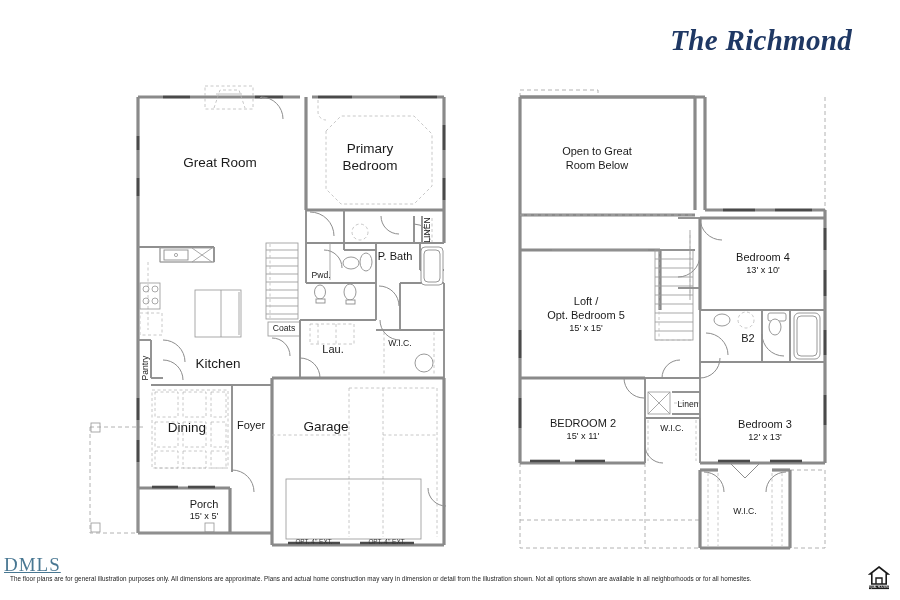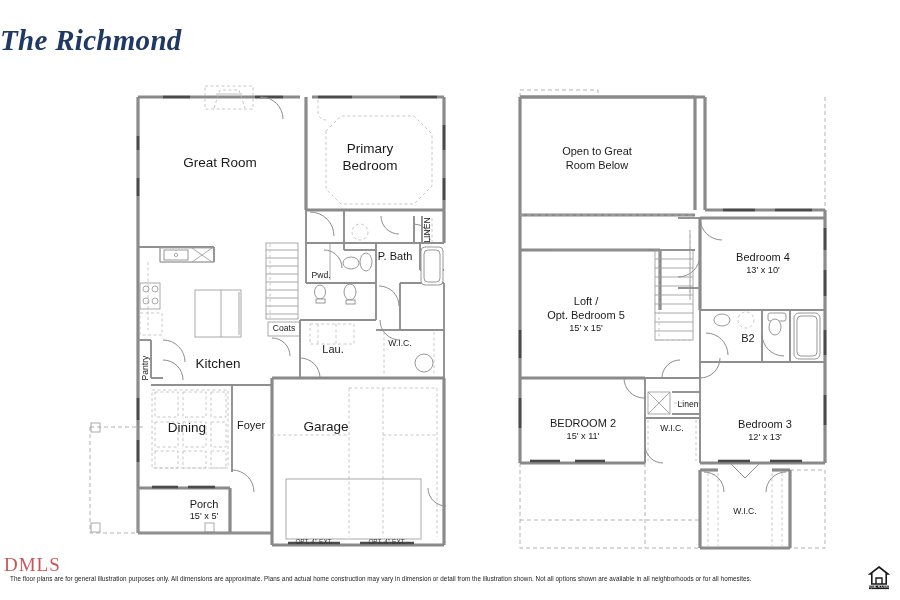--- a/index.html
+++ b/index.html
@@ -18,21 +18,21 @@
     position: relative;
     width: 900px;
     height: 600px;
     background: #ffffff;
   }
   #plan-title {
     position: absolute;
     top: 24px;
     left: 0;
     width: 852px;
-    text-align: left;
+    text-align: right;
     font-family: "Liberation Serif", serif;
     font-style: italic;
     font-size: 29px;
     font-weight: 700;
     color: #1f3864;
     letter-spacing: 0.3px;
   }
   svg#floorplan-svg {
     position: absolute;
     top: 0;
@@ -74,22 +74,23 @@
     width: 900px;
     height: 46px;
   }
   #brand-logo {
     position: absolute;
     left: 4px;
     top: 0px;
     font-family: "Liberation Serif", serif;
     font-size: 19px;
     letter-spacing: 1px;
-    color: #b91c1c;
+    color: #0c4a6e;
     opacity: 0.75;
+    text-decoration: underline;
   }
   #disclaimer {
     position: absolute;
     left: 10px;
     top: 21px;
     width: 848px;
     font-size: 6.3px;
     color: #1a1a1a;
     line-height: 1.2;
     letter-spacing: 0.05px;

